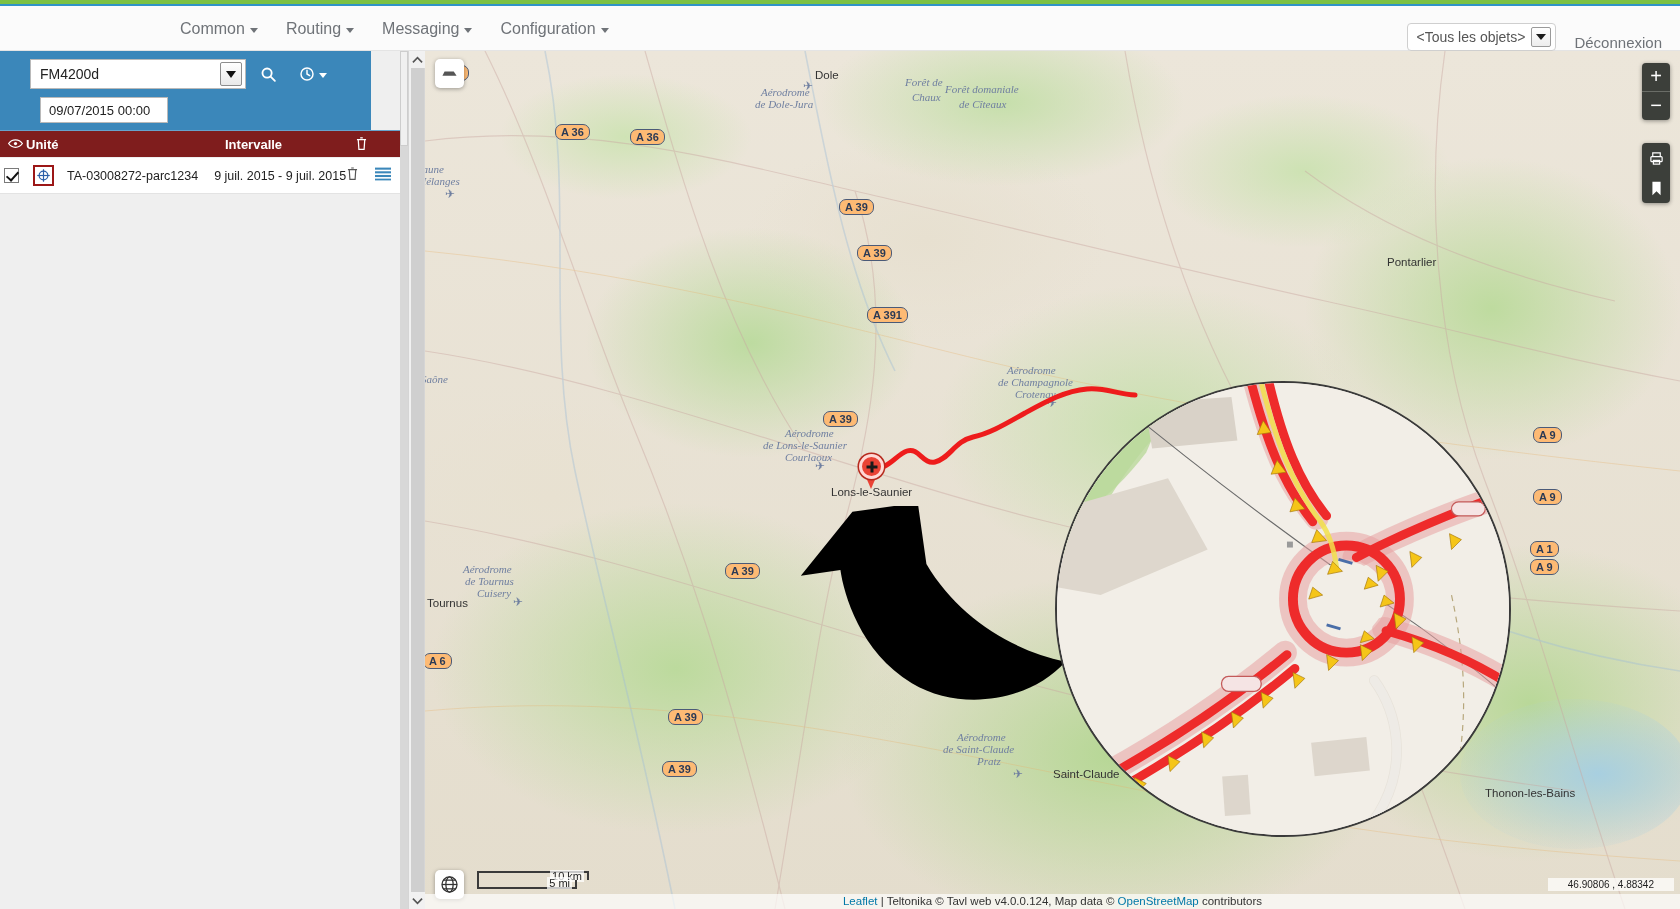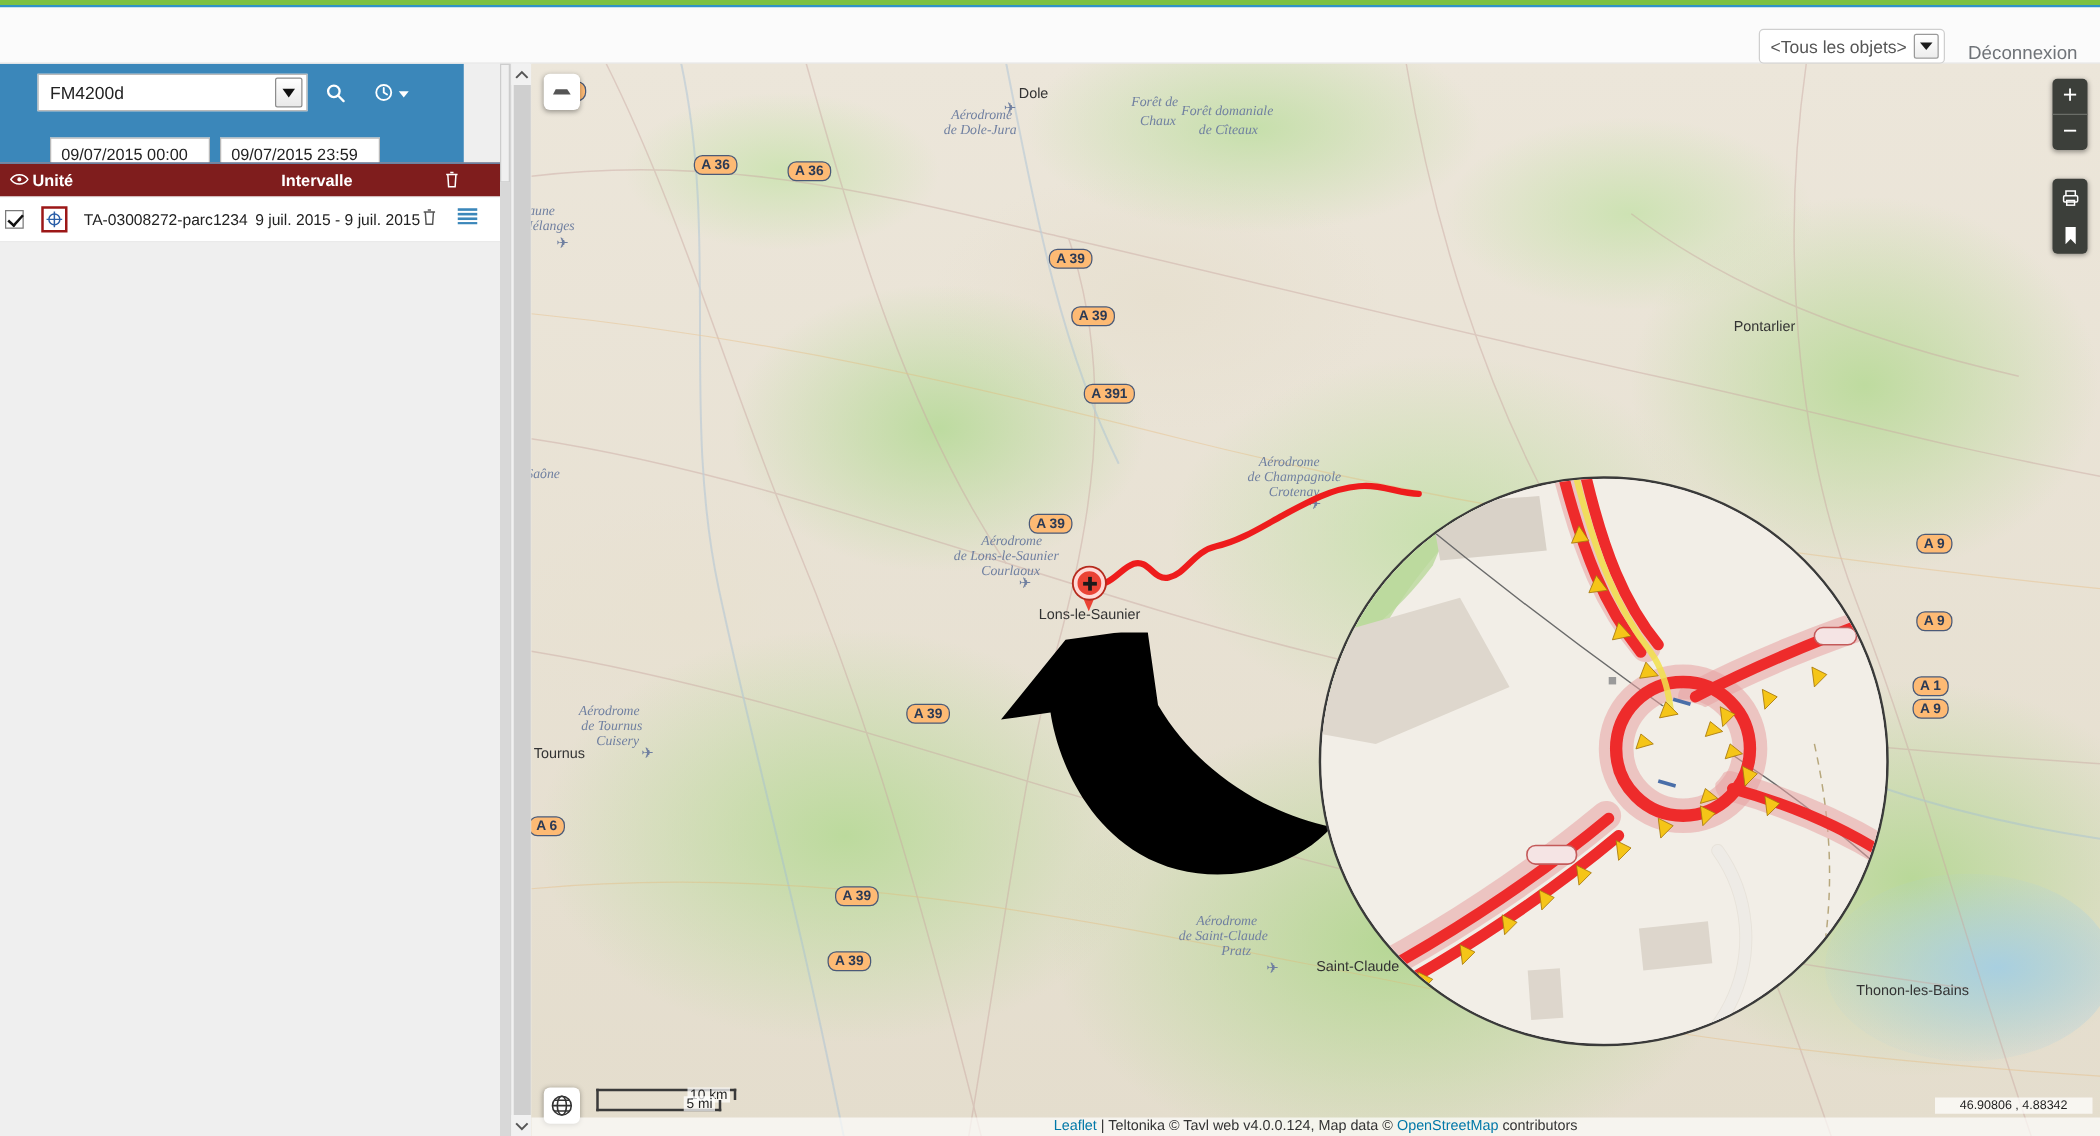--- a/index.html
+++ b/index.html
@@ -96,22 +96,22 @@
     border-left: 5.5px solid transparent;
     border-right: 5.5px solid transparent;
     border-top: 7px solid #111;
   }
   .tool-btn {
     height: 30px; min-width: 36px; padding: 0 9px;
     display: flex; align-items: center; justify-content: center; gap: 4px;
     color: #fff; cursor: pointer; margin-left: 4px;
   }
   .row2 {
-    position: absolute; left: 40px; top: 59px;
-    display: flex; gap: 8px;
+    position: absolute; left: 40px; top: 46px;
+    display: flex; gap: 8px; flex-direction: column;
   }
   .dt-input {
     width: 128px; height: 26px; background: #fff;
     border: 1px solid #b9b9b9;
     font-size: 13px; color: #222;
     display: flex; align-items: center; padding-left: 8px;
   }
 
   .grid-head {
     position: absolute; left: 0; top: 79px; width: 400px; height: 27px;
@@ -138,21 +138,21 @@
     width: 5px; height: 10px;
     border: solid #111; border-width: 0 2px 2px 0;
     transform: rotate(42deg);
   }
   .unit-icon {
     width: 21px; height: 21px; margin-left: 14px; flex: none;
     border: 2px solid #9c1717; background: #fff;
     display: flex; align-items: center; justify-content: center;
   }
   .row-name { font-size: 12.5px; color: #222; margin-left: 13px; white-space: nowrap; }
-  .row-int { font-size: 12.5px; color: #222; margin-left: 6px; white-space: nowrap; }
+  .row-int { font-size: 12.5px; color: #222; margin-left: 16px; white-space: nowrap; }
   .row-act { margin-left: auto; display: flex; align-items: center; gap: 16px; padding-right: 18px; }
 
   .panel-body {
     position: absolute; left: 0; top: 143px; width: 400px; height: 715px;
     background: #efefef;
   }
 
   
   .pscroll {
     position: absolute; left: 400px; top: 51px; width: 8px; height: 858px;
@@ -322,20 +322,38 @@
 </style>
 </head>
 <body>
 
 <div id="app">
 
   <div class="accent-top"></div>
   <div class="accent-top2"></div>
 
   <div class="navbar">
+    <div class="nav-menu">
+      <div class="nav-item">
+        <span>Common</span>
+        <i class="caret"></i>
+      </div>
+      <div class="nav-item">
+        <span>Routing</span>
+        <i class="caret"></i>
+      </div>
+      <div class="nav-item">
+        <span>Messaging</span>
+        <i class="caret"></i>
+      </div>
+      <div class="nav-item">
+        <span>Configuration</span>
+        <i class="caret"></i>
+      </div>
+    </div>
 
     <div class="nav-right">
       <div class="objsel">
         <span class="objsel-label">&lt;Tous les objets&gt;</span>
         <span class="sel-btn">
             <i></i>
           </span>
       </div>
       <div class="logout">Déconnexion</div>
     </div>

